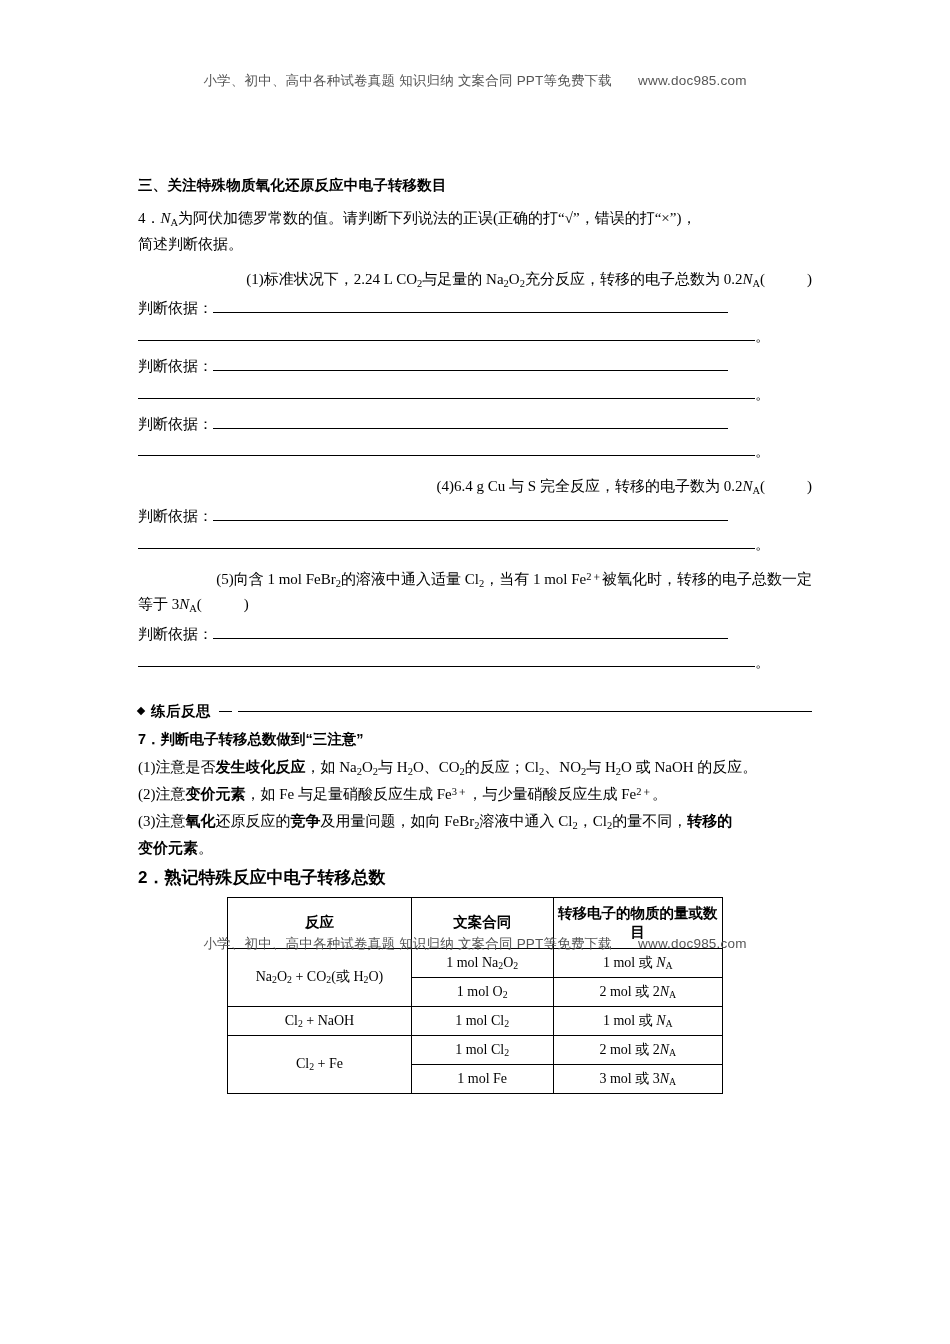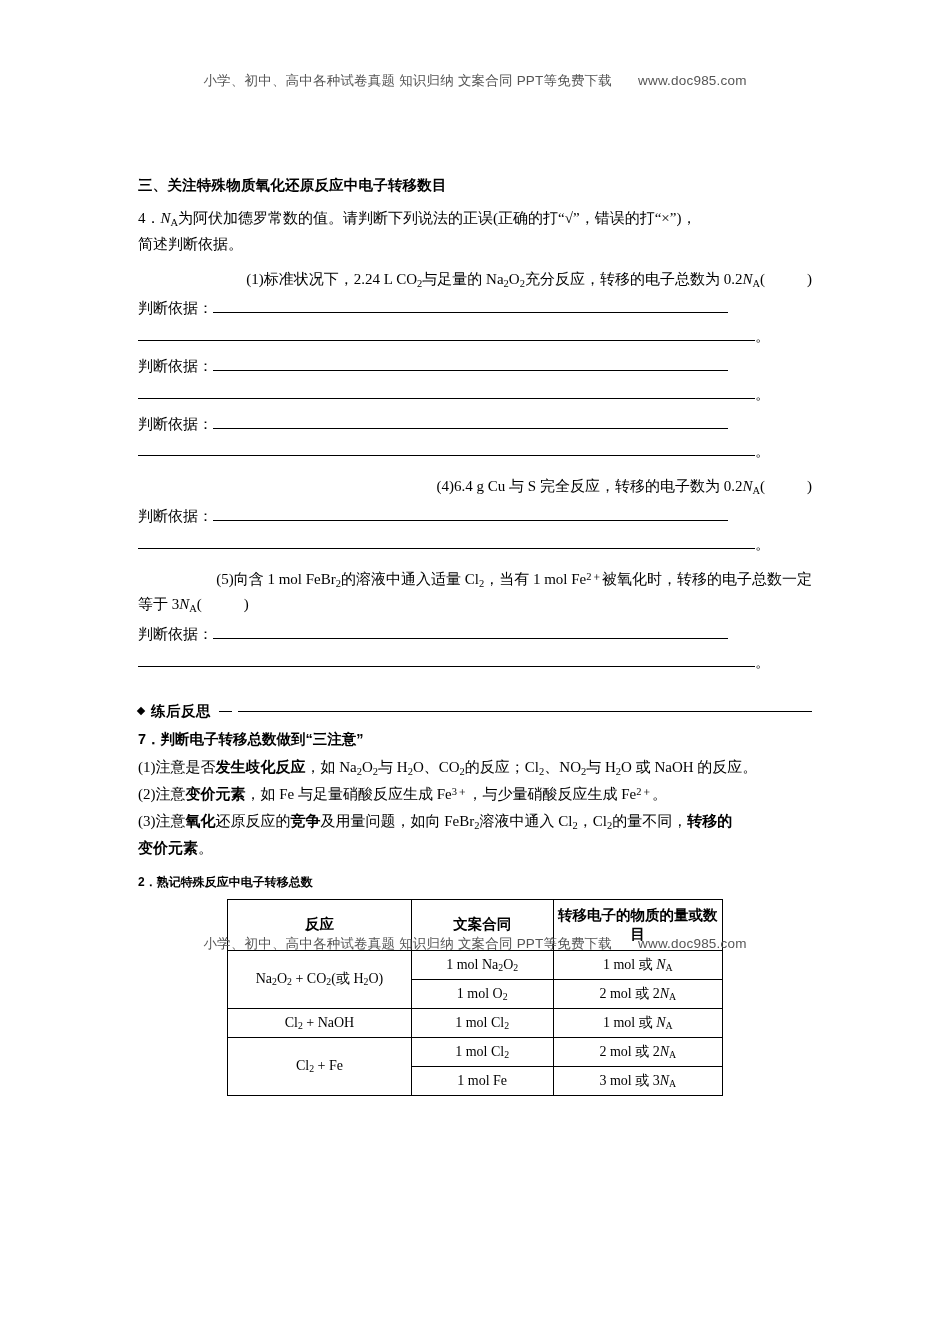--- a/index.html
+++ b/index.html
@@ -131,22 +131,22 @@
   .r-item {
     font-size: 15px;
     line-height: 1.78;
     margin: 0;
   }
   .r-item b { font-family: "Liberation Sans", sans-serif; }
 
   .r-head2 {
     font-family: "Liberation Sans", sans-serif;
     font-weight: bold;
-    font-size: 12px;
-    margin: 12px 0 8px 0;
+    font-size: 17px;
+    margin: 4px 0 8px 0;
   }
 
   table.tbl {
     border-collapse: collapse;
     margin: 0 auto;
     width: 496px;
     font-size: 14px;
   }
   table.tbl th, table.tbl td {
     border: 1px solid #000;

